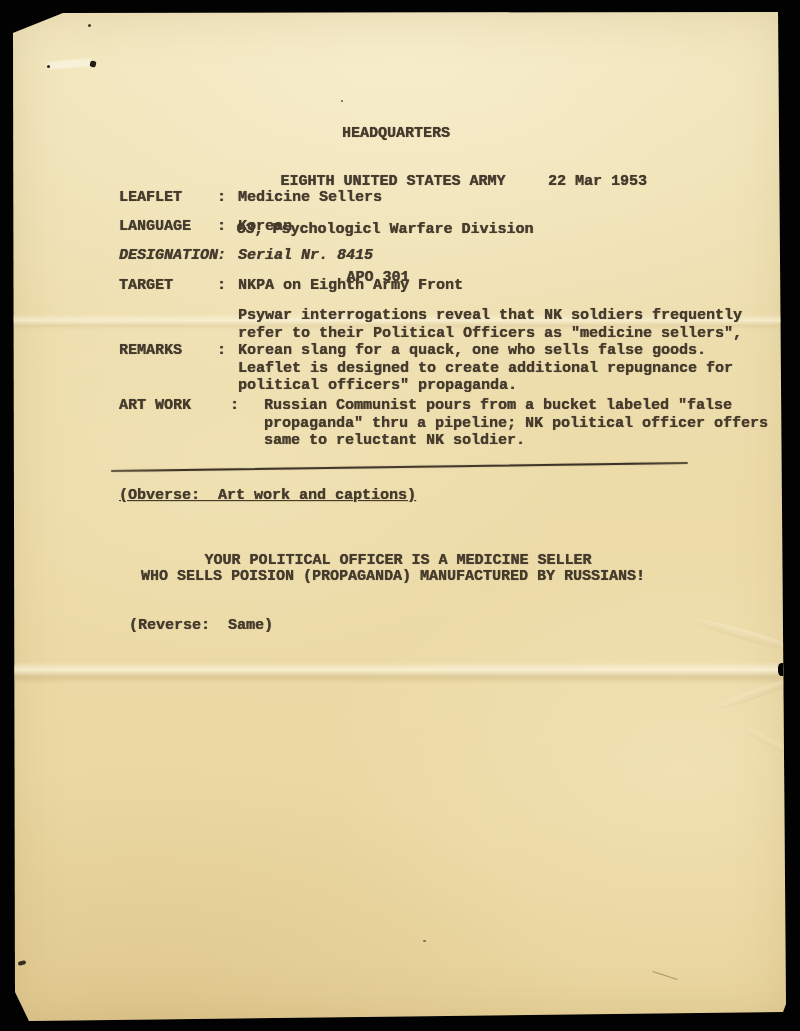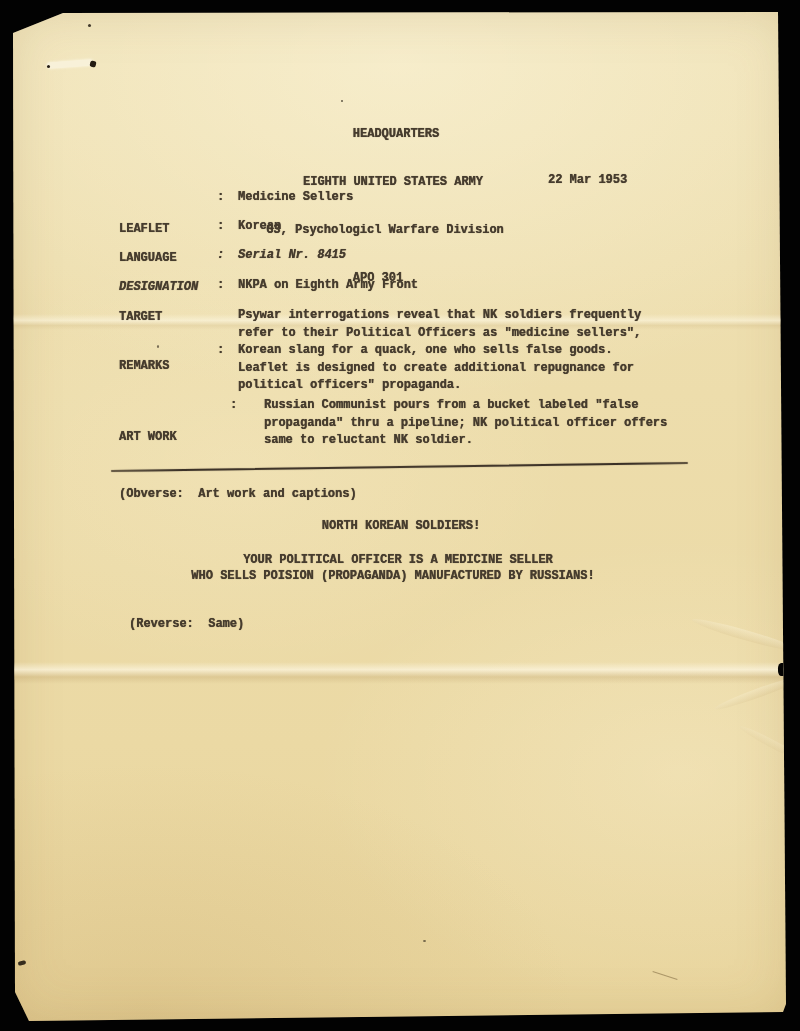--- a/index.html
+++ b/index.html
@@ -18,47 +18,47 @@
       radial-gradient(90% 40% at 18% 98%, rgba(188,152,88,0.20), rgba(188,152,88,0) 60%),
       radial-gradient(70% 35% at 85% 75%, rgba(255,248,224,0.25), rgba(255,248,224,0) 65%),
       radial-gradient(60% 30% at 30% 45%, rgba(255,248,222,0.18), rgba(255,248,222,0) 70%),
       linear-gradient(180deg, #f0e3b8 0%, #edddac 38%, #ebd9a4 72%, #e8d49c 100%);
     box-shadow: inset 0 0 60px rgba(140,100,40,0.25), inset 0 0 10px rgba(120,88,38,0.28);
   }
   .ink {
     color: #463c2e;
     text-shadow: 0 0 0.7px rgba(58,47,35,0.85), 0.4px 0.4px 0.5px rgba(70,56,40,0.4);
     font-weight: 700;
-    font-size: 12px;
+    font-size: 15px;
     white-space: pre;
   }
   .header-block { position: absolute; left: 0; top: 94px; width: 782px; text-align: center; line-height: 16px; }
   .header-block .h1 { transform: translateX(5px); }
   .header-block .h2 { transform: translateX(2px); }
   .header-block .h3 { transform: translateX(-6px); }
   .header-block .h4 { transform: translateX(-13px); }
   .date-line { position: absolute; left: 548px; top: 173px; }
   .row { position: absolute; left: 119px; display: flex; align-items: flex-start; line-height: 17.5px; }
-  .row .lbl { width: 98px; flex: 0 0 auto; margin-top: 32px; }
+  .row .lbl { width: 98px; flex: 0 0 auto; }
   .row .colon { width: 21px; flex: 0 0 auto; }
   .row .val { white-space: pre; }
   .row-leaflet { top: 189px; }
   .row-language { top: 218px; }
   .row-designation { top: 247px; font-style: italic; }
   .row-target { top: 277px; }
   .row-remarks { top: 307px; align-items: center; }
   .row-artwork { top: 397px; gap: 13px; }
   .rule {
     position: absolute; left: 111px; top: 470px; width: 577px; height: 2px;
     background: linear-gradient(90deg, rgba(62,51,38,0.75), #3c3228 12%, #453a2d 55%, #3a3026 90%, rgba(62,51,38,0.8));
     border-radius: 1px;
     transform: rotate(-0.8deg); transform-origin: left center;
     box-shadow: 0 0 1px rgba(60,48,35,0.6);
   }
-  .obverse-note { position: absolute; left: 119px; top: 487px; }
+  .obverse-note { position: absolute; left: 119px; top: 487px; text-decoration: underline; }
   .caption-headline { position: absolute; left: 2px; top: 519px; width: 792px; text-align: center; transform: translateX(3px); }
   .caption-block { position: absolute; left: 2px; top: 553px; width: 792px; text-align: center; line-height: 15.5px; }
   .caption-block .c2 { transform: translateX(-5px); }
   .reverse-note { position: absolute; left: 121px; top: 617px; margin-left: 8px; }
 
   .crease { position: absolute; left: 0; width: 100%; pointer-events: none; }
   .crease-upper {
     top: 314px; height: 16px;
     background: linear-gradient(180deg, rgba(255,250,232,0) 0%, rgba(255,250,232,0.5) 40%, rgba(176,146,92,0.13) 72%, rgba(176,146,92,0) 100%);
   }
@@ -159,21 +159,20 @@
     <span class="colon ink">:</span>
     <span class="val ink">Russian Communist pours from a bucket labeled "false
 propaganda" thru a pipeline; NK political officer offers
 same to reluctant NK soldier.</span>
   </div>
 
   <div class="rule"></div>
 
   <div class="obverse-note ink">(Obverse:  Art work and captions)</div>
 
-  <div class="caption-headline ink">NORTH KOREAN SOLDIERS!</div>
 
   <div class="caption-block">
     <div class="c1 ink">YOUR POLITICAL OFFICER IS A MEDICINE SELLER</div>
     <div class="c2 ink">WHO SELLS POISION (PROPAGANDA) MANUFACTURED BY RUSSIANS!</div>
   </div>
 
   <div class="reverse-note ink">(Reverse:  Same)</div>
 
 </div>
 

